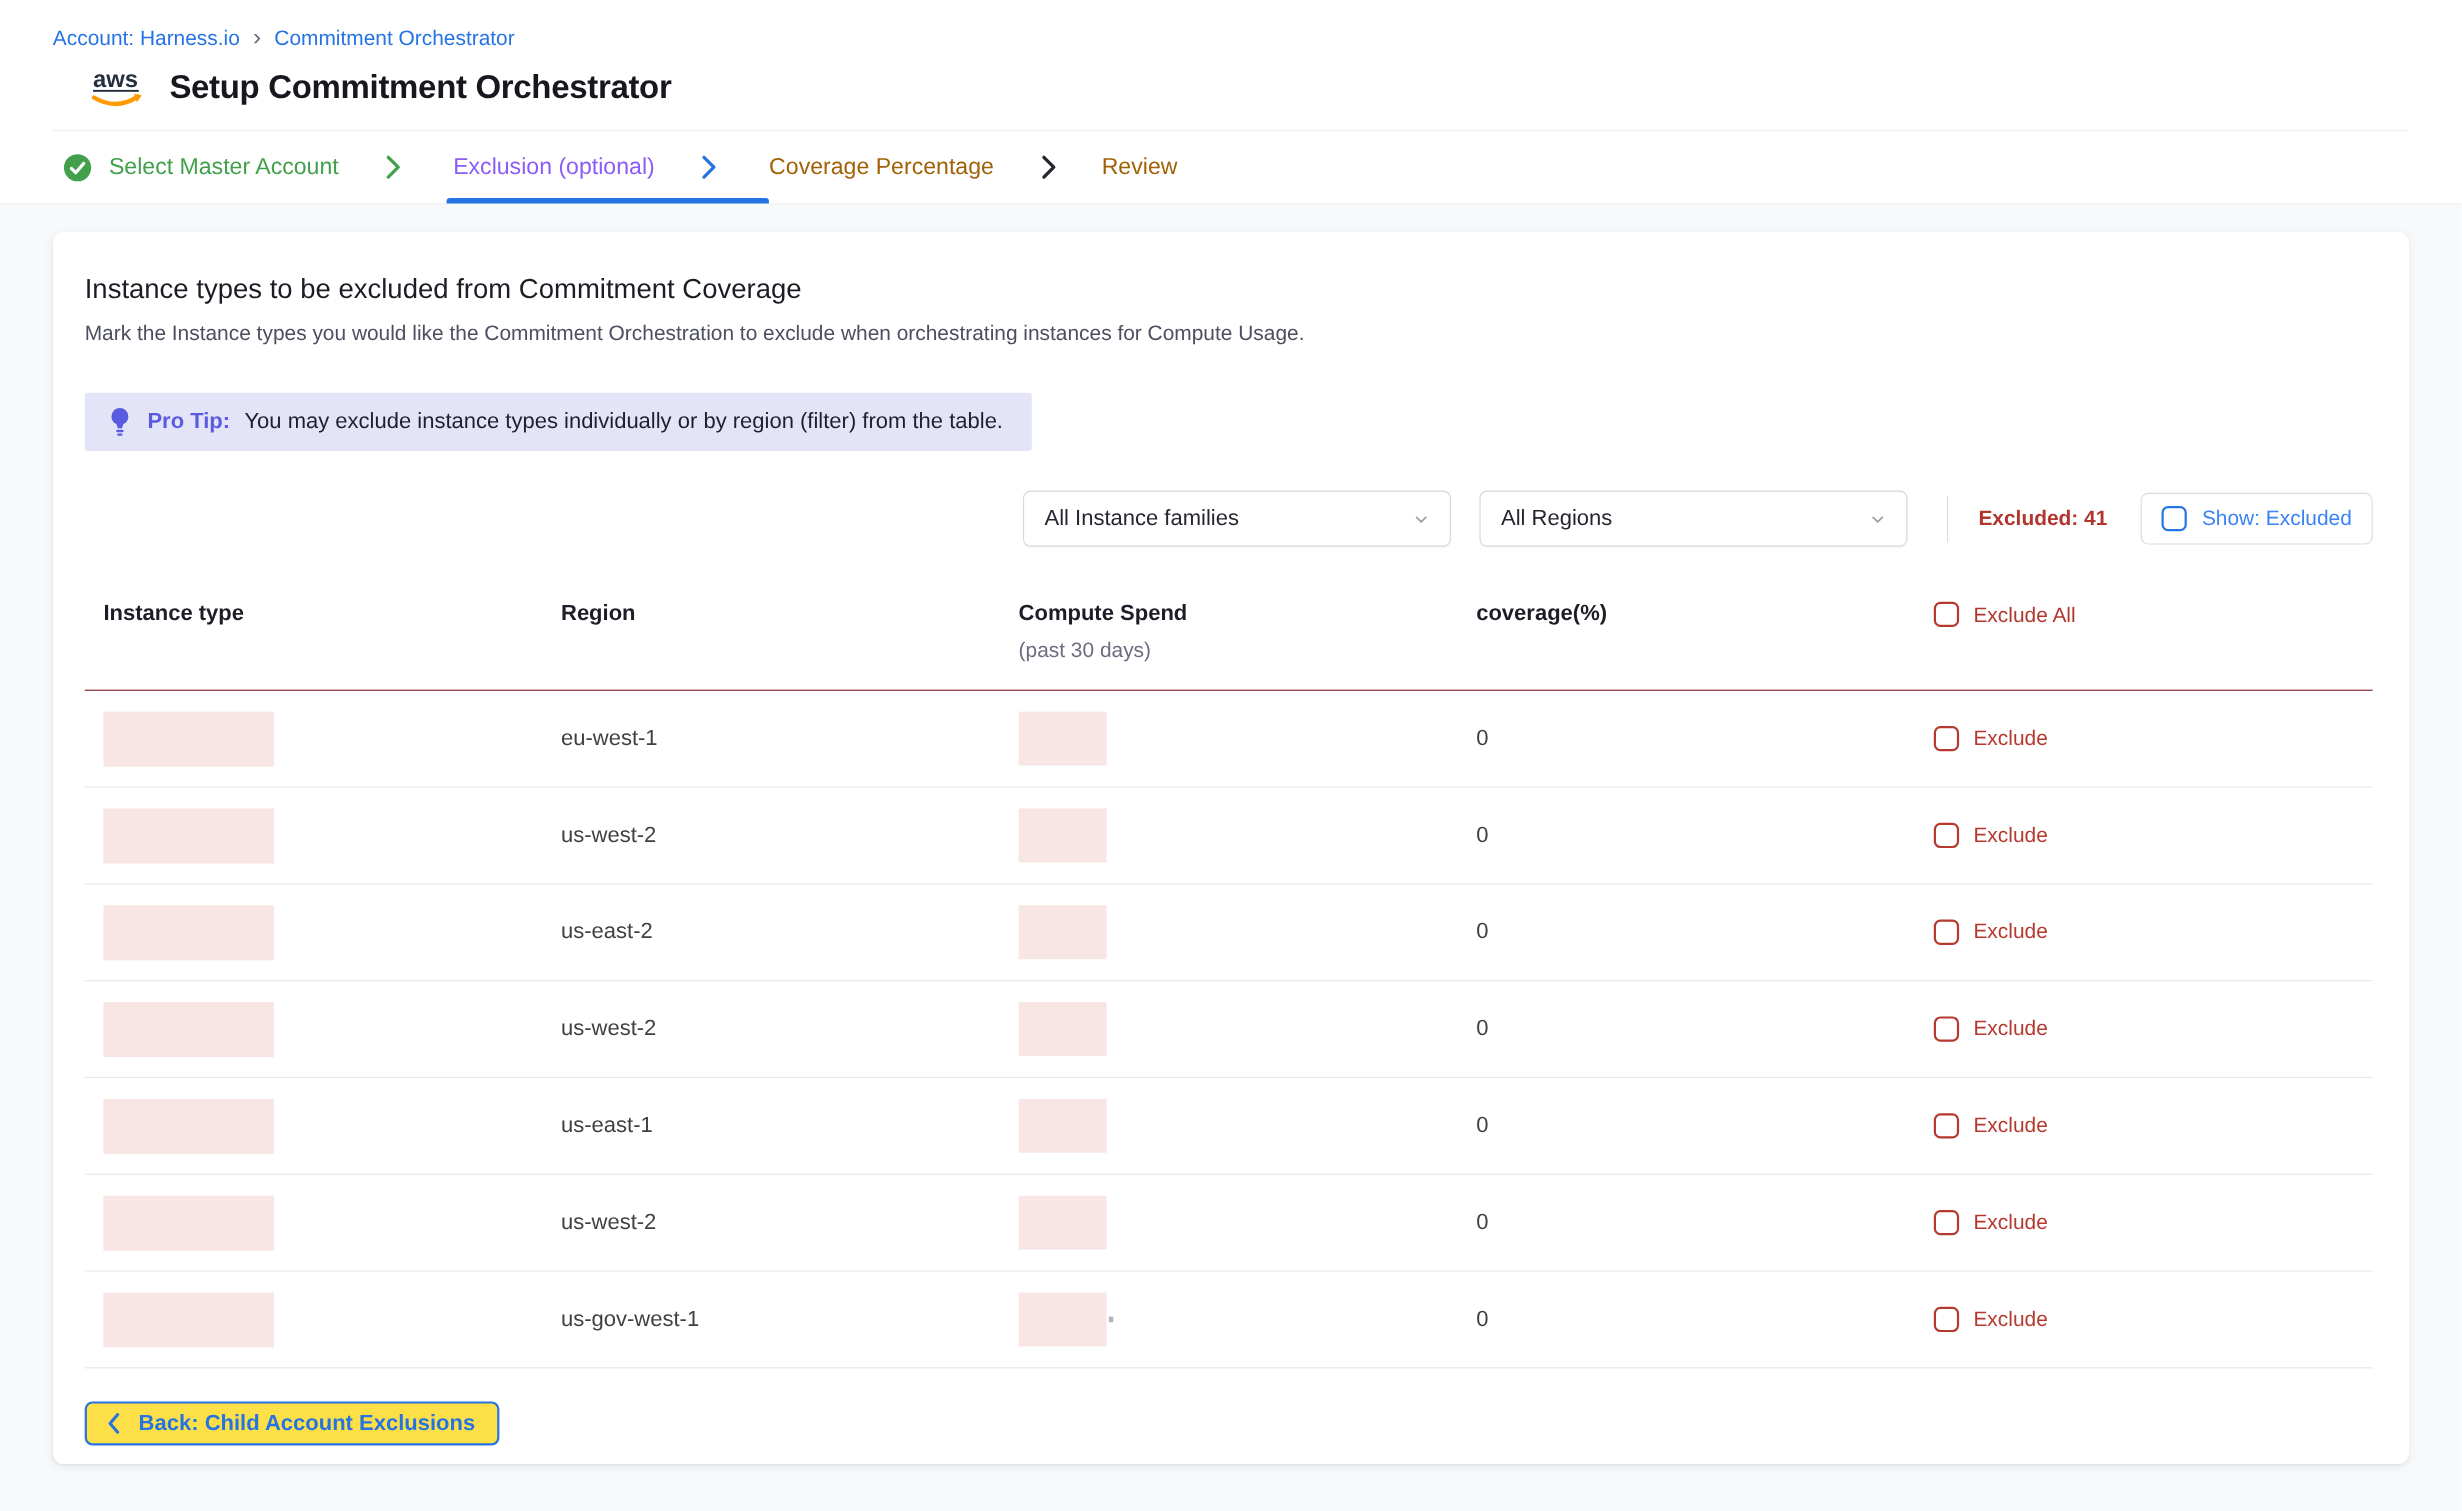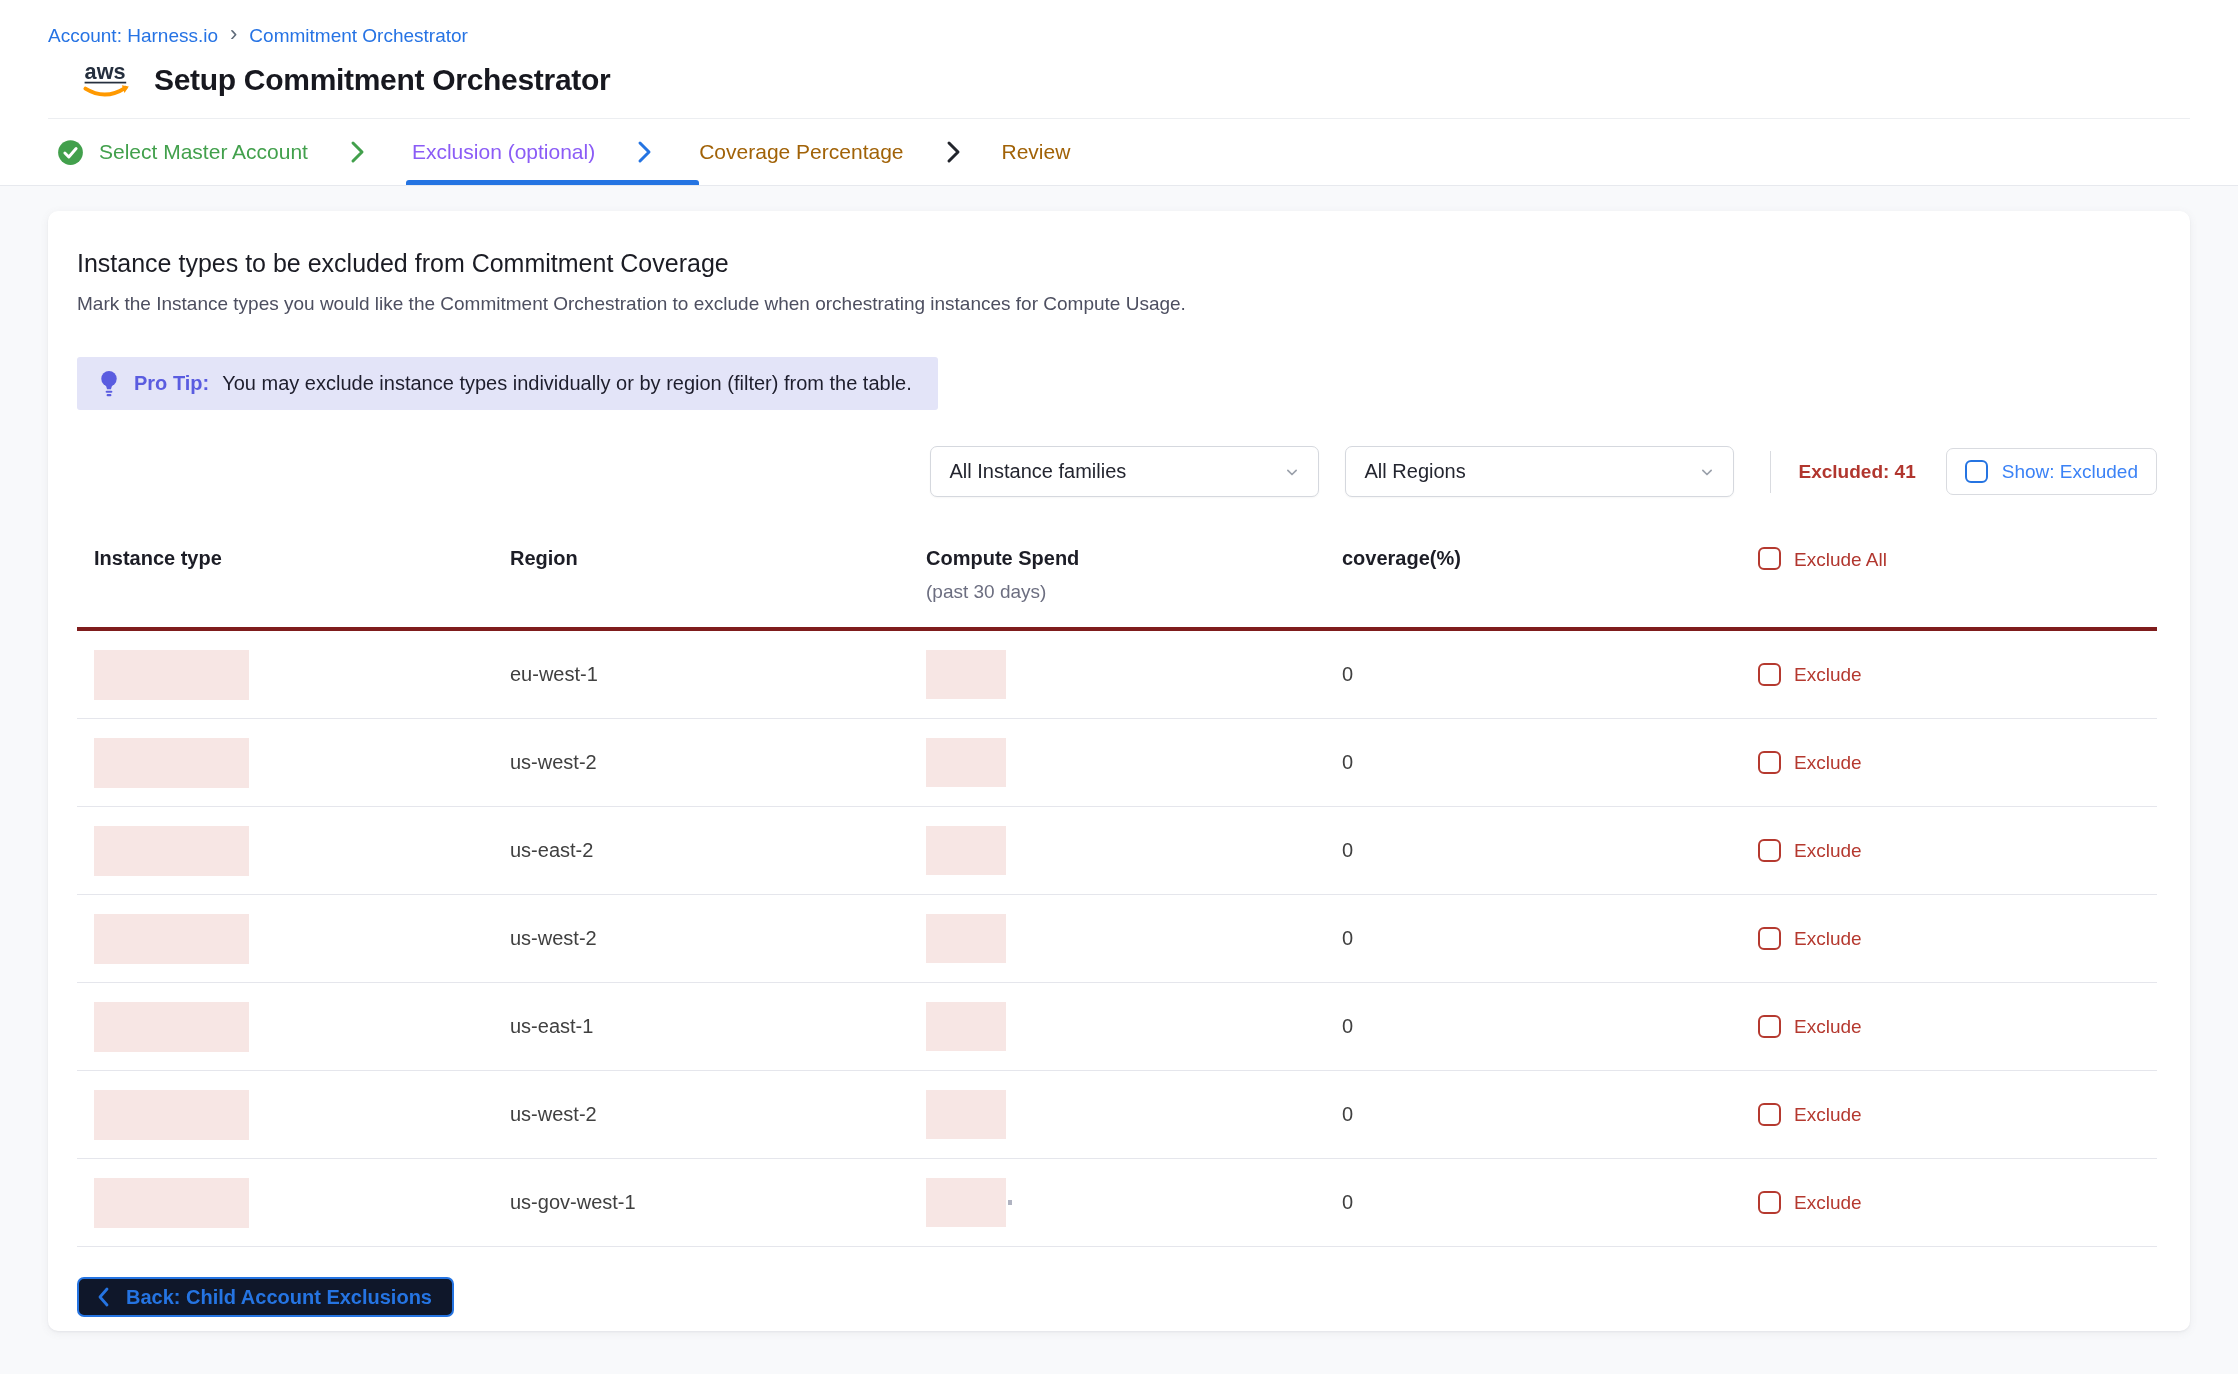--- a/index.html
+++ b/index.html
@@ -56,41 +56,41 @@
               display: flex; align-items: center; gap: 14px; padding: 0 18px; font-size: 19px;
               color: #3b82f6; cursor: pointer; }
   .cb { width: 23px; height: 23px; border-radius: 6px; background: #fff; flex: 0 0 auto; cursor: pointer; }
   .cb-blue { border: 2px solid #2574e2; }
   .cb-red { border: 2px solid #b5392f; }
   .chev-down { width: 20px; height: 20px; }
 
   
   .table { margin-top: 50px; }
   .thead { display: grid; grid-template-columns: repeat(5, 1fr); padding-bottom: 24px;
-           border-bottom: 4px solid #7f1d1d; }
+           border-bottom: 1px solid #7f1d1d; }
   .thead .cell { padding-left: 17px; font-size: 20px; font-weight: 700; color: #1c1d26; }
   .th-sub { display: block; font-size: 19px; color: #6c6e80; font-weight: 400; margin-top: 11px; }
   .exclude-all-cell { display: flex; align-items: flex-start; gap: 13px; padding-left: 17px; }
   .exclude-all-label { color: #b1362e; font-size: 19px; font-weight: 500; padding-top: 2px; }
 
   .trow { display: grid; grid-template-columns: repeat(5, 1fr); align-items: center;
           height: 88px; border-bottom: 1px solid #e5e6ec; }
   .trow .cell { padding-left: 17px; }
   .redact-lg { width: 155px; height: 50px; background: #f7e6e4; }
   .redact-sm { width: 80px; height: 49px; background: #f7e6e4; display: inline-block; vertical-align: middle; }
   .remnant-dot { display: inline-block; width: 4px; height: 5px; background: #8e93a6; opacity: .7;
                  margin-left: 2px; vertical-align: middle; }
   .region-text, .coverage-text { font-size: 20px; color: #404040; }
   .exclude-cell { display: flex; align-items: center; gap: 13px; padding-left: 17px; }
   .exclude-label { color: #b5392f; font-size: 19px; }
 
   
   .back-btn { margin-top: 30px; display: inline-flex; align-items: center; gap: 13px;
               height: 40px; padding: 0 20px 0 16px; border: 2px solid #2574e2; border-radius: 7px;
-              background: #0f172a; color: #2574e2; font-size: 20px; font-weight: 700;
+              background: #fde047; color: #2574e2; font-size: 20px; font-weight: 700;
               font-family: "Liberation Sans", sans-serif; cursor: pointer; }
 </style>
 </head>
 <body>
 
 <div class="header">
   <div class="breadcrumb">
     <a>Account: Harness.io</a>
     <span class="sep">›</span>
     <a>Commitment Orchestrator</a>

